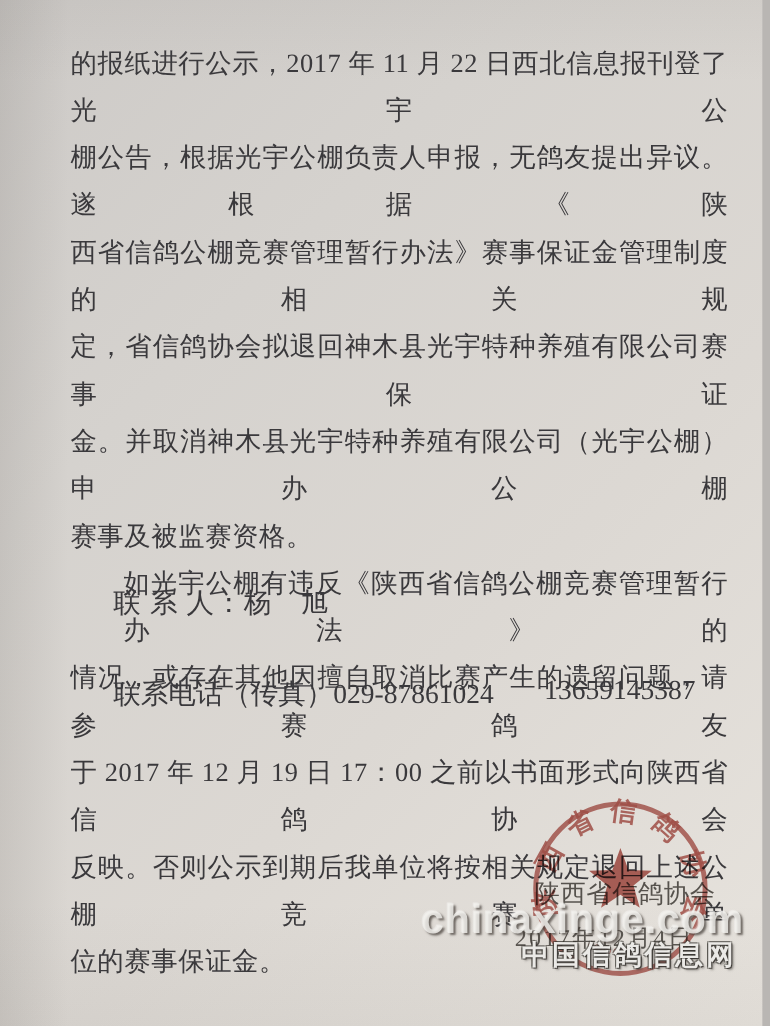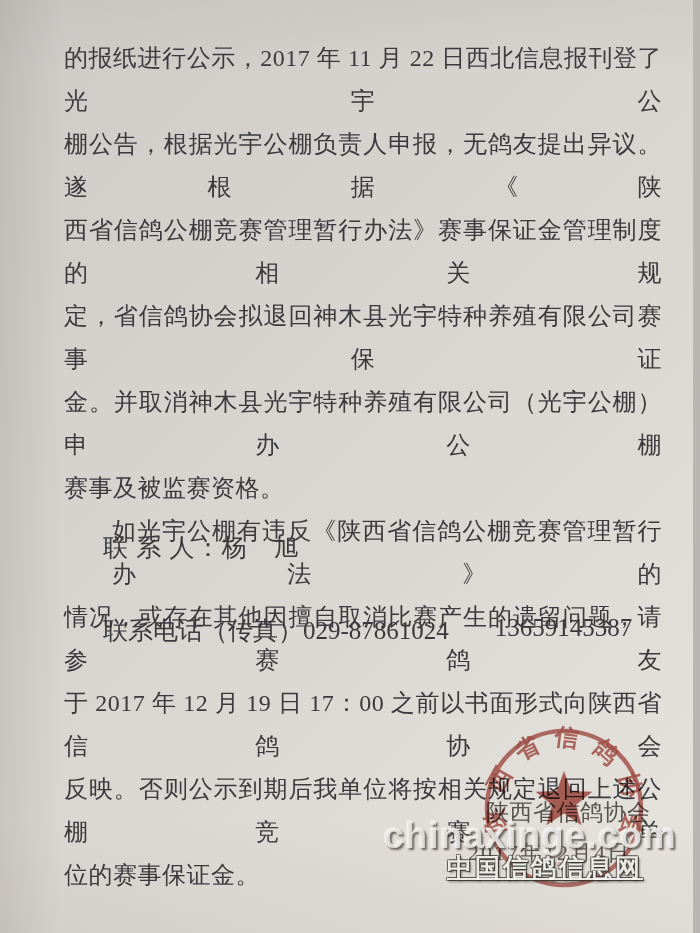--- a/index.html
+++ b/index.html
@@ -49,30 +49,29 @@
     mix-blend-mode:multiply;opacity:0.88;
   }
   .wm{position:absolute;z-index:6;font-family:"Liberation Sans","DejaVu Sans",sans-serif;pointer-events:none;}
   .wm1{
     left:383px;top:815px;
     font-size:37px;font-weight:bold;letter-spacing:1px;
     color:rgba(243,241,238,0.82);
     text-shadow:2px 2px 2px rgba(72,66,60,0.75), -1px -1px 1px rgba(255,255,255,0.45);
   }
   .wm2{
-    left:447px;top:851px;
+    left:474px;top:851px;
     font-size:25px;font-weight:bold;letter-spacing:3px;
     color:rgba(250,248,245,0.92);
     text-shadow:
       1px 1px 0 rgba(55,52,48,0.85),
       -1px 1px 0 rgba(55,52,48,0.55),
       1px -1px 0 rgba(55,52,48,0.55),
       -1px -1px 0 rgba(55,52,48,0.55),
       2px 2px 2px rgba(55,52,48,0.5);
-    text-decoration: underline;
   }
 </style>
 </head>
 <body>
 
 <div class="photo">
 
   <div class="body-text">
     <div class="line j">的报纸进行公示，2017 年 11 月 22 日西北信息报刊登了光宇公</div>
     <div class="line j">棚公告，根据光宇公棚负责人申报，无鸽友提出异议。遂根据《陕</div>

